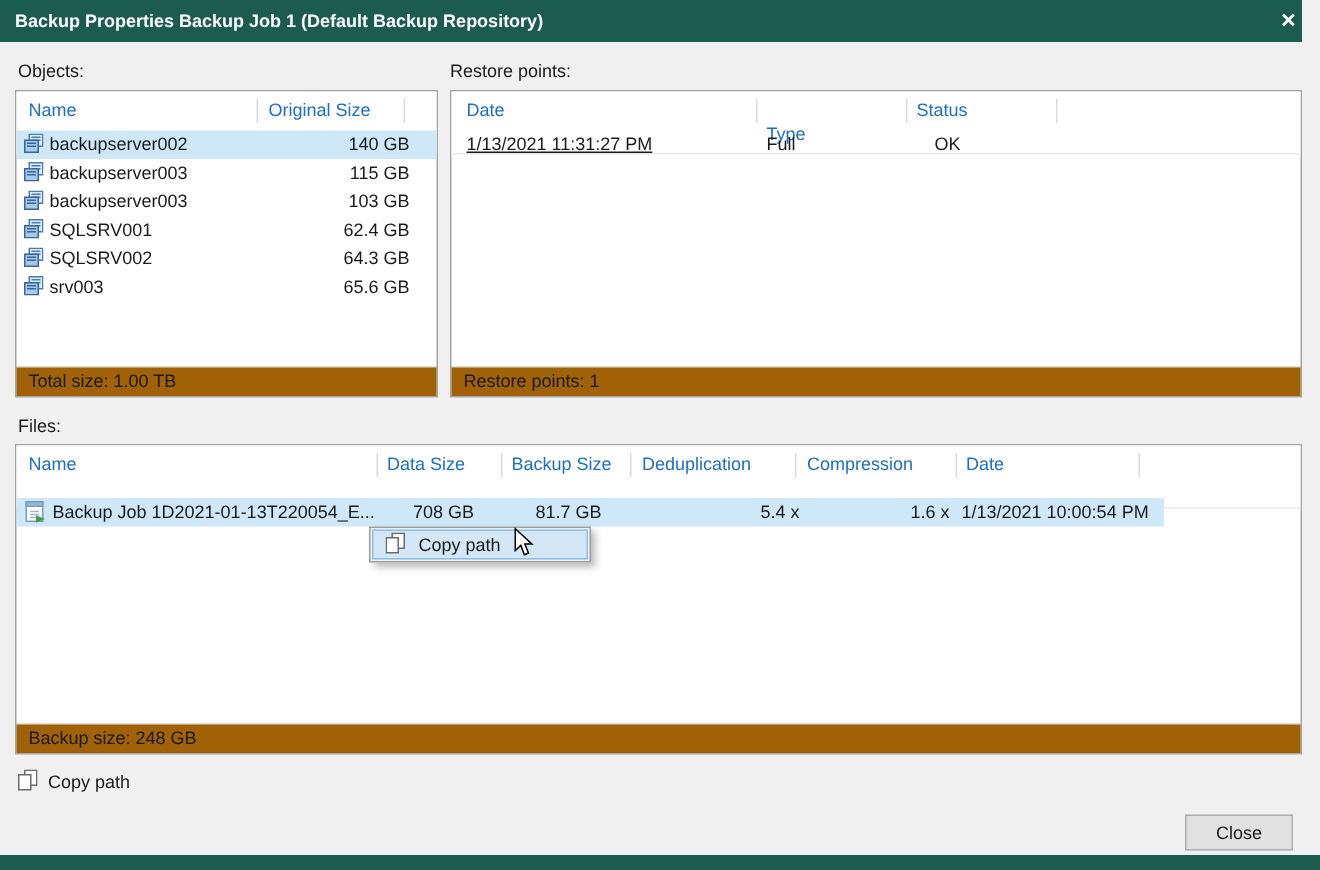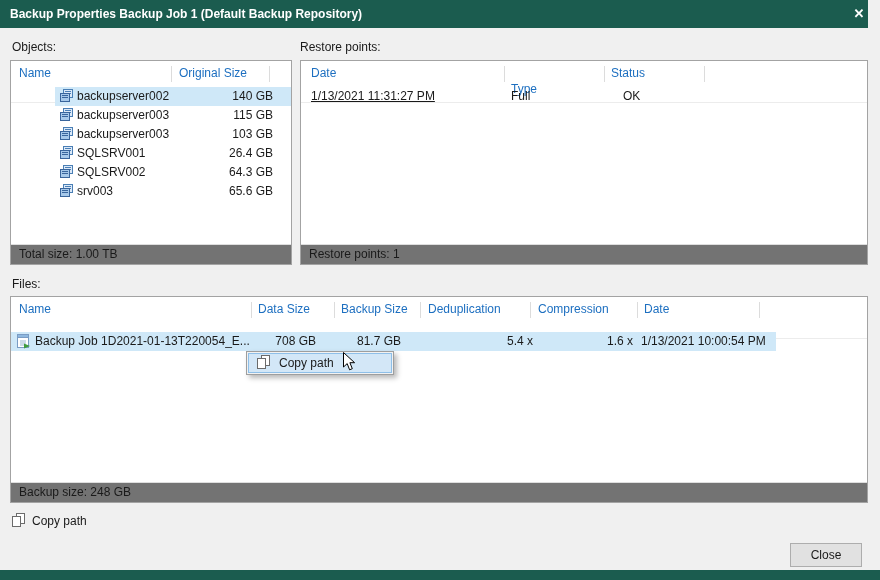--- a/index.html
+++ b/index.html
@@ -17,29 +17,29 @@
   .close-btn {
     position:absolute; right:0; top:0; width:42px; height:28px; text-align:center;
     line-height:28px; font-weight:bold; font-size:13px; color:#fff; cursor:pointer;
   }
   .section-label { position:absolute; color:#1a1a1a; }
   .panel { position:absolute; background:#fff; border:1px solid var(--panel_border,#a3a3a3); }
   .thead { position:absolute; left:0; top:0; right:0; height:42px; border-bottom:1px solid #ececec; background:#fff; }
   .th { position:absolute; top:0; line-height:25px; color:var(--header_text,#1d6fc0); white-space:nowrap; }
   .vsep { position:absolute; top:5px; width:1px; height:16px; background:#dcdcdc; }
   .rows { position:absolute; left:0; right:0; }
-  .orow { position:relative; height:19px; line-height:19px; padding-left:5px; white-space:nowrap;margin-left:44px; }
+  .orow { position:relative; height:19px; line-height:19px; padding-left:5px; white-space:nowrap; }
   .orow.selected { background:var(--selection,#cfe8f8); }
   .icon { display:inline-block; vertical-align:middle; }
   .icon svg { vertical-align:-2px; }
   .oname { margin-left:4px; }
   .osize { position:absolute; right:18px; top:0; }
   .panel-footer {
     position:absolute; left:0; right:0; bottom:0; height:20px; line-height:19px;
-    background:#737373; border-top:1px solid #dedede; padding-left:8px;
+    background:#a16207; border-top:1px solid #dedede; padding-left:8px;
   }
   
   .rrow { position:relative; height:19px; line-height:19px; }
   .rcell { position:absolute; top:0; white-space:nowrap; }
   
   .frow { position:relative; height:19px; line-height:19px; }
   .frow.selected { width:765px; background:var(--selection,#cfe8f8); }
   .ficon { position:absolute; left:5px; top:2px; }
   .fname { position:absolute; left:24px; top:0; white-space:nowrap; }
   .fval { position:absolute; top:0; text-align:right; white-space:nowrap; }
@@ -113,21 +113,21 @@
           </svg></span><span class="oname">backupserver003</span>
       <span class="osize">103 GB</span>
     </div>
     <div class="orow">
       <span class="icon"><svg width="13" height="13" viewBox="0 0 13 13">
             <rect x="3.5" y="0.5" width="9" height="8" fill="#dce9f8" stroke="#4a7fb5"></rect>
             <path d="M5 2.5h6M5 4.5h6" stroke="#4a7fb5" fill="none"></path>
             <rect x="0.5" y="4.5" width="9" height="8" fill="#a7c9ea" stroke="#39659c"></rect>
             <path d="M2 6.5h6M2 8.5h6" stroke="#39659c" fill="none"></path>
           </svg></span><span class="oname">SQLSRV001</span>
-      <span class="osize">26.4 GB</span>
+      <span class="osize">62.4 GB</span>
     </div>
     <div class="orow">
       <span class="icon"><svg width="13" height="13" viewBox="0 0 13 13">
             <rect x="3.5" y="0.5" width="9" height="8" fill="#dce9f8" stroke="#4a7fb5"></rect>
             <path d="M5 2.5h6M5 4.5h6" stroke="#4a7fb5" fill="none"></path>
             <rect x="0.5" y="4.5" width="9" height="8" fill="#a7c9ea" stroke="#39659c"></rect>
             <path d="M2 6.5h6M2 8.5h6" stroke="#39659c" fill="none"></path>
           </svg></span><span class="oname">SQLSRV002</span>
       <span class="osize">64.3 GB</span>
     </div>

